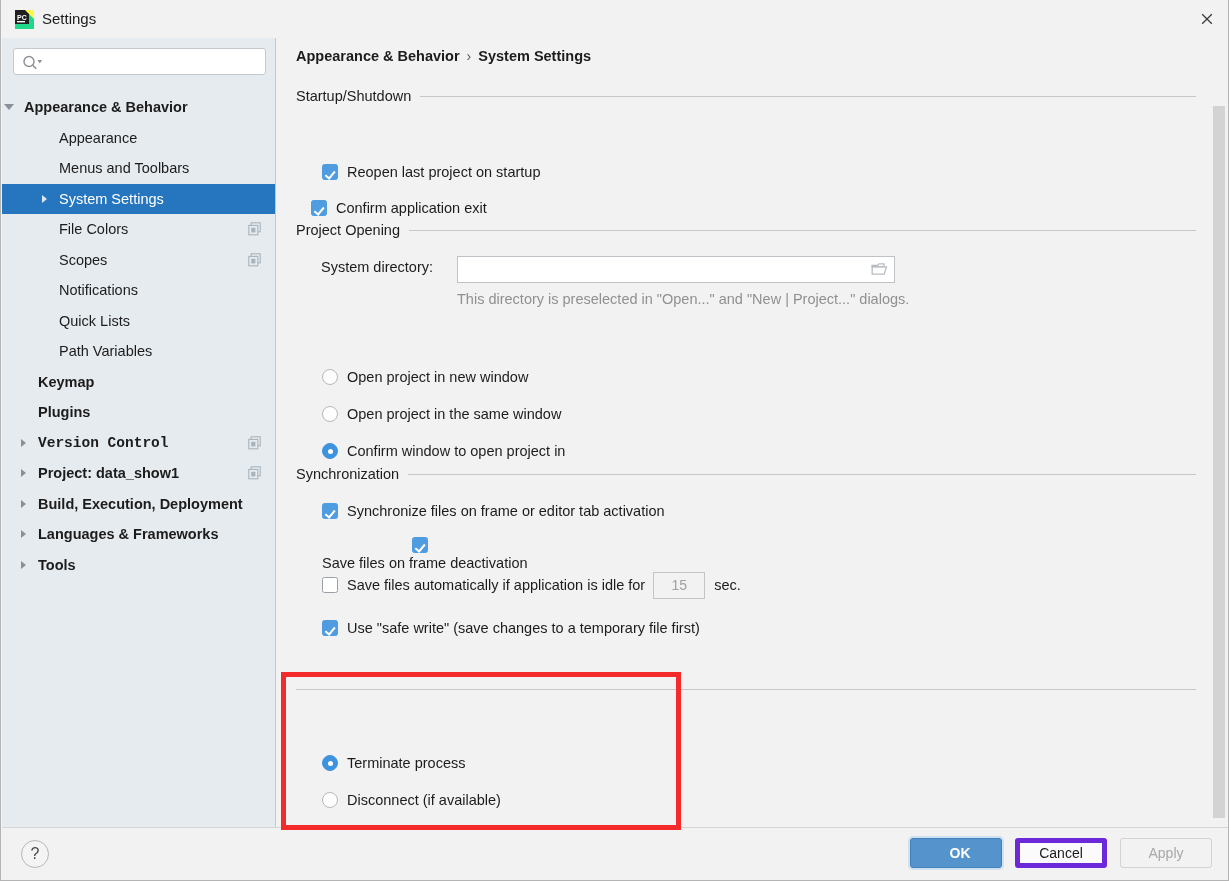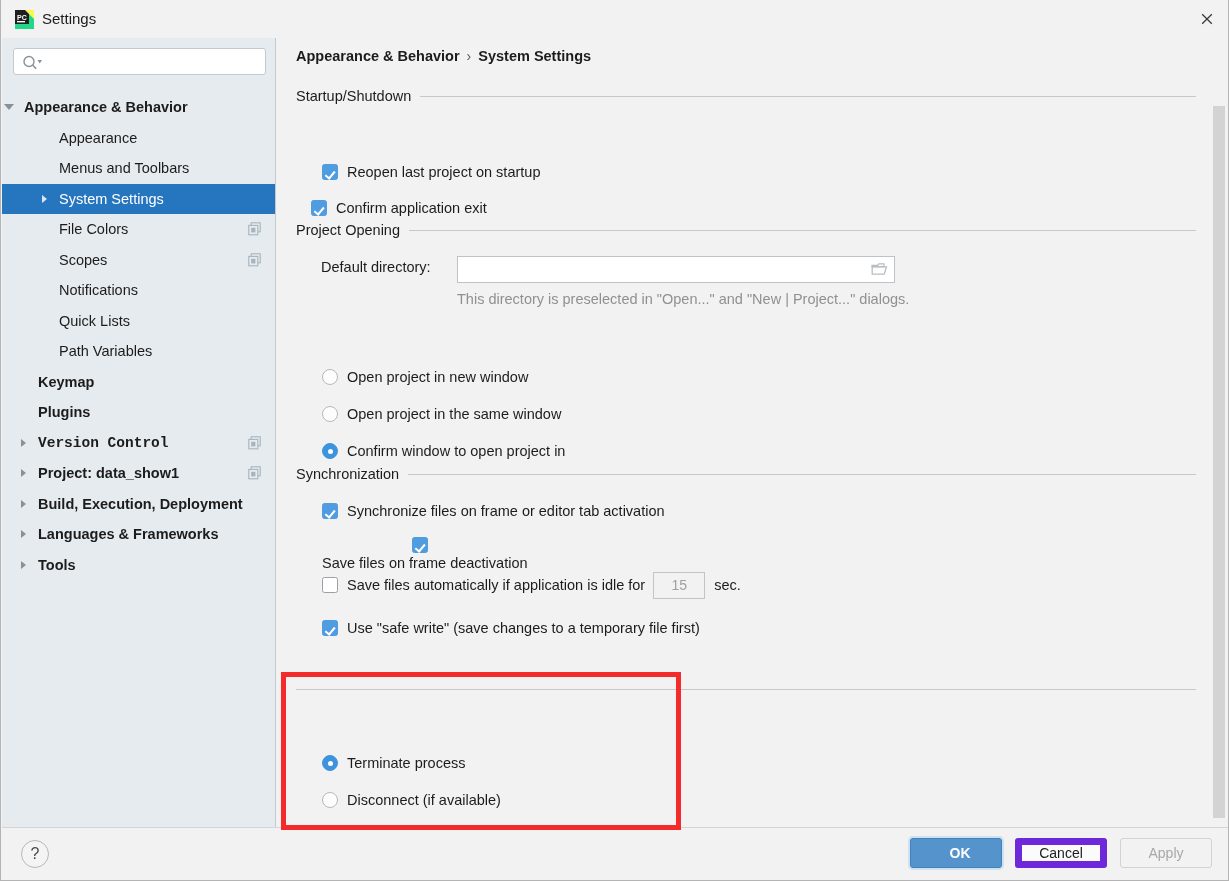--- a/index.html
+++ b/index.html
@@ -289,21 +289,21 @@
   }
   .btn-ok {
     left: 908px; width: 92px;
     background: #5593cd; border: 1px solid #4281bb;
     color: #ffffff; font-weight: bold;
     box-shadow: 0 0 0 2px #cfe0f0;
     padding-left: 8px;
   }
   .btn-cancel {
     left: 1013px; width: 92px;
-    background: #fbfbfb; border: 7px solid #6d28d9;
+    background: #fbfbfb; border: 5px solid #6d28d9;
     color: #1c1c1c;
   }
   .btn-apply {
     left: 1118px; width: 92px;
     background: #f2f2f2; border: 1px solid #d2d2d2;
     color: #a8a8a8;
   }
 </style>
 </head>
 <body>
@@ -455,21 +455,21 @@
     <div class="opt-row" style="left:34px; top:159px;">
       <span class="cb on"></span>
       <span class="opt-label">Confirm application exit</span>
     </div>
 
     <div class="sec-title-row" style="top:182px;">
       <span class="sec-title">Project Opening</span>
       <span class="sec-line"></span>
     </div>
 
-    <span class="dir-label" style="top:221px;">Default directory:</span>
+    <span class="dir-label" style="top:221px;">System directory:</span>
 
     <div class="dir-field">
       <input class="dir-input" type="text" value="" placeholder="" style="">
       <span class="folder-ico">
         <svg width="18" height="15" viewBox="0 0 18 15">
           <path d="M1 3.5 L6.5 3.5 L8 1.8 L13 1.8 L13 4.6 L1 4.6 Z" fill="none" stroke="#b9bdc1" stroke-width="1.3"></path>
           <path d="M1.2 4.8 L15.5 4.8 L13.2 12.2 L1.2 12.2 Z" fill="none" stroke="#b9bdc1" stroke-width="1.3"></path>
         </svg>
       </span>
     </div>

